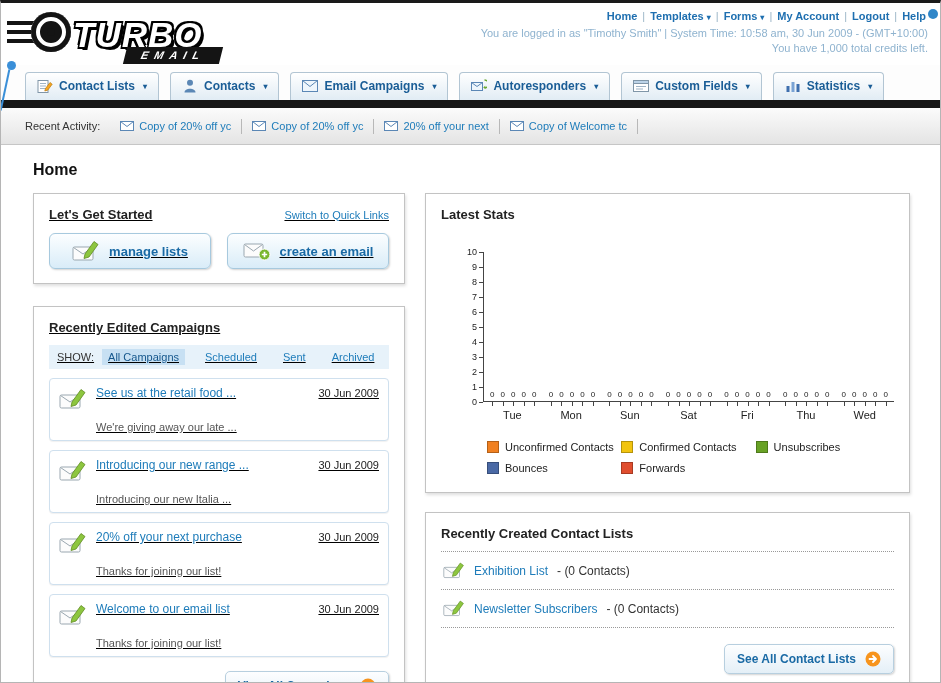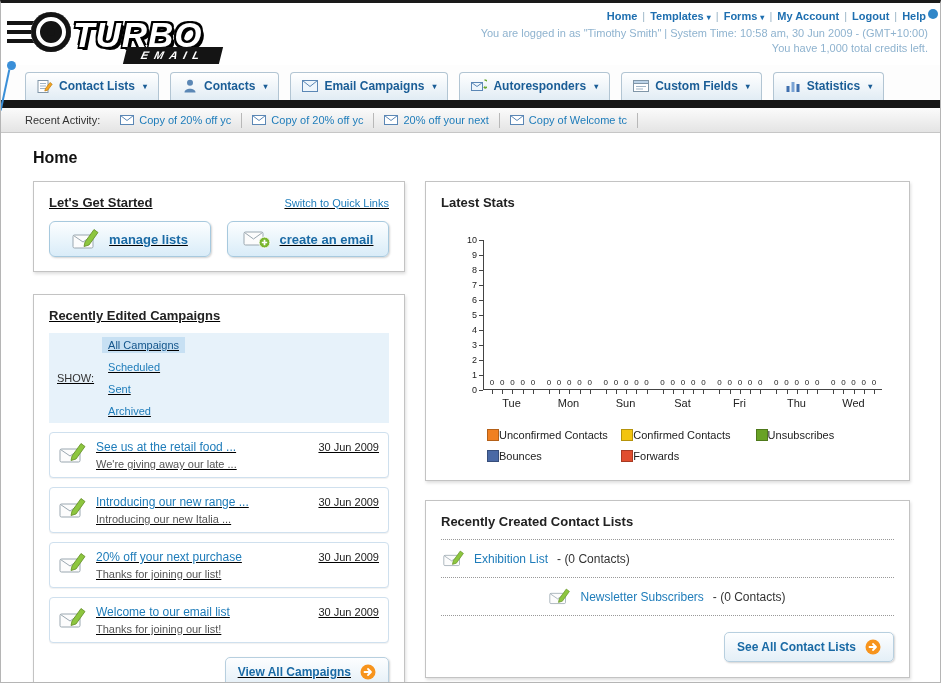--- a/index.html
+++ b/index.html
@@ -33,21 +33,21 @@
   
   .navbar { display:flex; gap:11px; padding:7px 8px 0 24px; background:#fdfdfd; }
   .tab { display:flex; align-items:center; gap:6px; padding:5px 11px 6px; border:1px solid #b2c5d3; border-bottom:none;
     border-radius:4px 4px 0 0; background:linear-gradient(#ffffff,#e1ecf4); font-size:12px; font-weight:bold;
     color:#1a5d96; cursor:pointer; white-space:nowrap; }
   .tab .dd { font-size:8px; color:#1a5d96; margin-left:2px; }
   .icon { display:inline-flex; align-items:center; }
   .black-bar { height:8px; background:#161616; }
 
   
-  .activity-bar { display:flex; align-items:center; height:25px; background:linear-gradient(#fbfbfb,#e4e4e4);
+  .activity-bar { display:flex; align-items:center; height:37px; background:linear-gradient(#fbfbfb,#e4e4e4);
     border-bottom:1px solid #c6c6c6; padding-left:24px; font-size:11px; color:#333; }
   .activity-label { margin-right:10px; }
   .activity-items { display:flex; align-items:center; height:100%; }
   .activity-item { display:flex; align-items:center; gap:5px; padding:0 10px; border-right:1px solid #b8b8b8; height:15px; cursor:pointer; }
   .activity-link { color:#1e7cba; text-decoration:none; white-space:nowrap; }
 
   
   .content { padding:10px 30px 0 32px; }
   .page-title { font-size:16px; font-weight:bold; color:#111; margin:6px 0 14px; }
   .columns { display:flex; gap:20px; align-items:flex-start; }
@@ -70,56 +70,56 @@
   .camp-box { padding:13px 15px 16px; }
   .filter-bar { display:flex; align-items:center; gap:8px; background:#e7f2fa; padding:4px 8px; font-size:11px;
     color:#333; margin-top:10px; }
   .filter { color:#1e7cba; cursor:pointer; padding:2px 6px; }
   .filter.active { background:#c7e0f3; color:#14568c; }
   .campaign-row { display:flex; align-items:flex-start; gap:9px; border:1px solid #cfe0ee; border-radius:4px;
     padding:7px 9px; margin-top:9px; background:#fff; box-shadow:0 1px 1px rgba(0,0,0,.06); }
   .c-icon { flex:none; margin-top:1px; }
   .c-text { flex:1; }
   .c-title { color:#1e7cba; font-size:12px; text-decoration:none; display:block; }
-  .c-sub { color:#555; font-size:11px; margin-top:4px; }
+  .c-sub { color:#555; font-size:11px; margin-top:21px; }
   .c-date { font-size:11px; color:#222; flex:none; margin-top:1px; }
   .view-all-row { display:flex; justify-content:flex-end; margin-top:14px; }
   .action-btn { display:flex; align-items:center; gap:9px; padding:6px 12px; border:1px solid #b7cfdf; border-radius:5px;
     background:linear-gradient(#fdfeff,#e4eff7); font-size:12px; font-weight:bold; color:#1a6aa5;
     box-shadow:1px 1px 2px rgba(0,0,0,.18); cursor:pointer; font-family:"Liberation Sans", sans-serif; }
 
   
   .stats-box { padding:13px 15px 14px; margin-bottom:19px; }
   .dropdown { display:flex; align-items:stretch; justify-content:space-between; border:1px solid #8aa5b8; height:21px;
     font-size:11px; color:#222; background:#fff; margin-top:9px; cursor:pointer; }
   .dd-value { padding:3px 0 0 6px; }
   .dd-btn { width:17px; background:linear-gradient(#f3f7fa,#ccdbe7); border-left:1px solid #8aa5b8;
     display:flex; align-items:center; justify-content:center; font-size:7px; color:#33506a; }
-  .chart { display:flex; align-items:flex-start; margin:30px 12px 0 20px; }
+  .chart { display:flex; align-items:flex-start; margin:30px 0 0 20px; }
   .y-axis { display:flex; flex-direction:column; justify-content:space-between; height:150px; width:22px;
     font-size:9px; color:#222; flex:none; }
   .ytick { height:0; display:flex; align-items:center; justify-content:flex-end; gap:2px; }
   .ytick::after { content:''; width:4px; height:1px; background:#444; }
   .plot-area { flex:1; max-width:412px; }
   .plot { height:150px; border-left:1px solid #444; border-bottom:1px solid #444; display:flex; align-items:flex-end; }
   .groups { display:flex; width:100%; }
   .chart-group { flex:1; display:flex; justify-content:space-evenly; padding-bottom:2px; }
   .chart-val { font-size:8px; color:#222; position:relative; }
   .chart-val::after { content:''; position:absolute; left:50%; bottom:-7px; width:1px; height:4px; background:#444; }
   .cats { display:flex; margin-top:7px; }
   .cat { flex:1; text-align:center; font-size:11px; color:#222; }
   .legend { display:flex; flex-wrap:wrap; margin:20px 0 4px 46px; row-gap:9px; }
-  .legend-item { display:flex; align-items:center; gap:0; width:33%; font-size:11px; color:#222; }
+  .legend-item { display:flex; align-items:center; gap:6px; width:33%; font-size:11px; color:#222; }
   .swatch { width:12px; height:12px; border:1px solid rgba(0,0,0,.25); flex:none; }
 
   
   .cl-box { padding:13px 15px 15px; }
   .cl-items { margin-top:10px; }
   .cl-item { display:flex; align-items:center; gap:9px; padding:9px 2px; border-top:1px dotted #999; font-size:12px; }
-  .cl-item:last-child { border-bottom:1px dotted #999;justify-content:center; }
+  .cl-item:last-child { border-bottom:1px dotted #999; }
   .cl-icon svg { width:22px; height:19px; }
   .cl-link { color:#1e7cba; text-decoration:none; }
   .cl-suffix { color:#333; }
   .cl-footer { display:flex; justify-content:flex-end; margin-top:16px; }
 </style>
 </head>
 <body>
 
 <div class="page">
   <span class="corner-dot"></span>
@@ -288,21 +288,21 @@
                 </span>
               <span>create an email</span>
             </button>
           </div>
         </div>
 
         <div class="box camp-box">
           <div class="section-title">Recently Edited Campaigns</div>
           <div class="filter-bar">
             <span>SHOW:</span>
-            <span style="display:flex;gap:6px;flex-direction:column;">
+            <span style="display:flex;gap:14px;">
                 <span class="filter active">All Campaigns</span>
                 <span class="filter">Scheduled</span>
                 <span class="filter">Sent</span>
                 <span class="filter">Archived</span>
               </span>
           </div>
           <div>
               <div class="campaign-row">
                 <span class="icon c-icon">
                   <svg width="28" height="24" viewBox="0 0 28 24">

